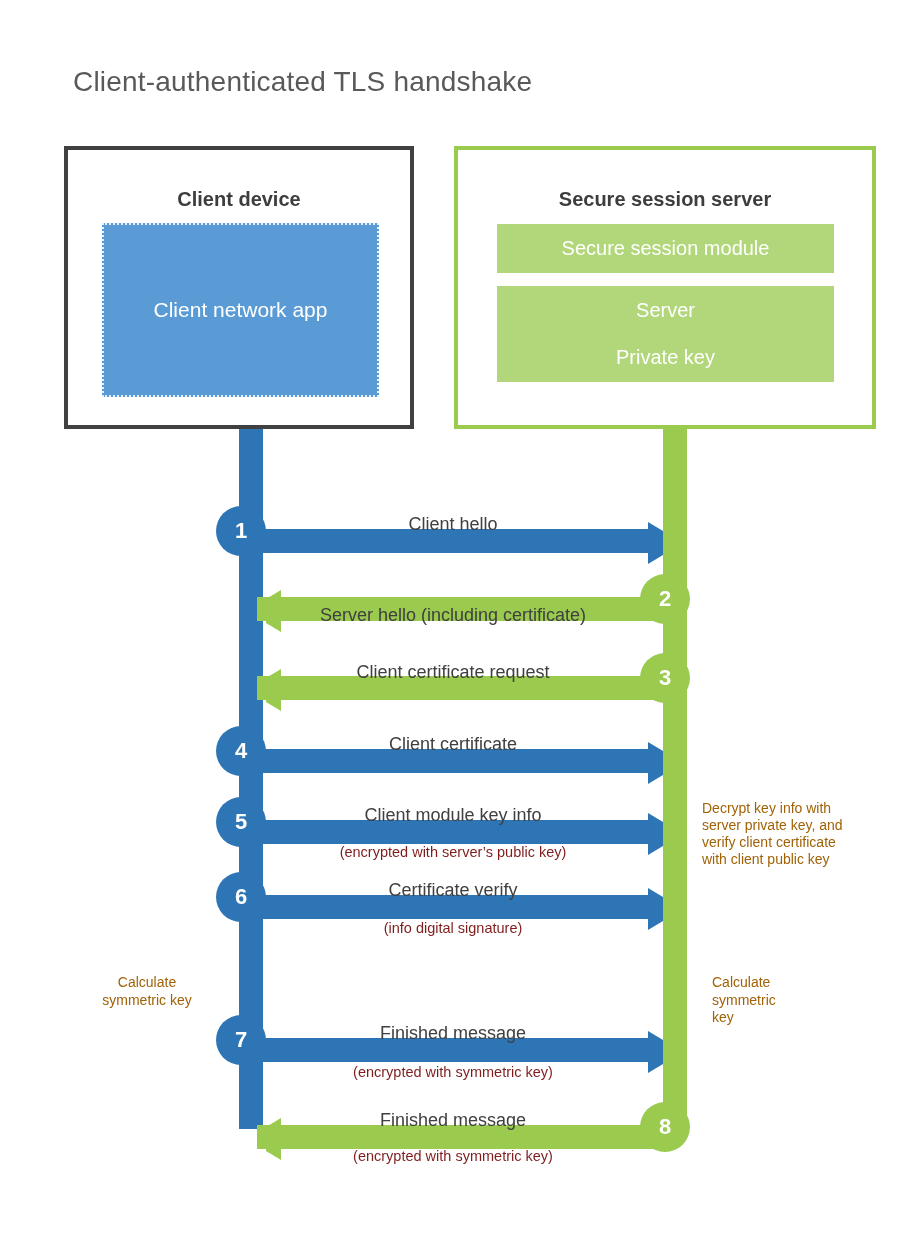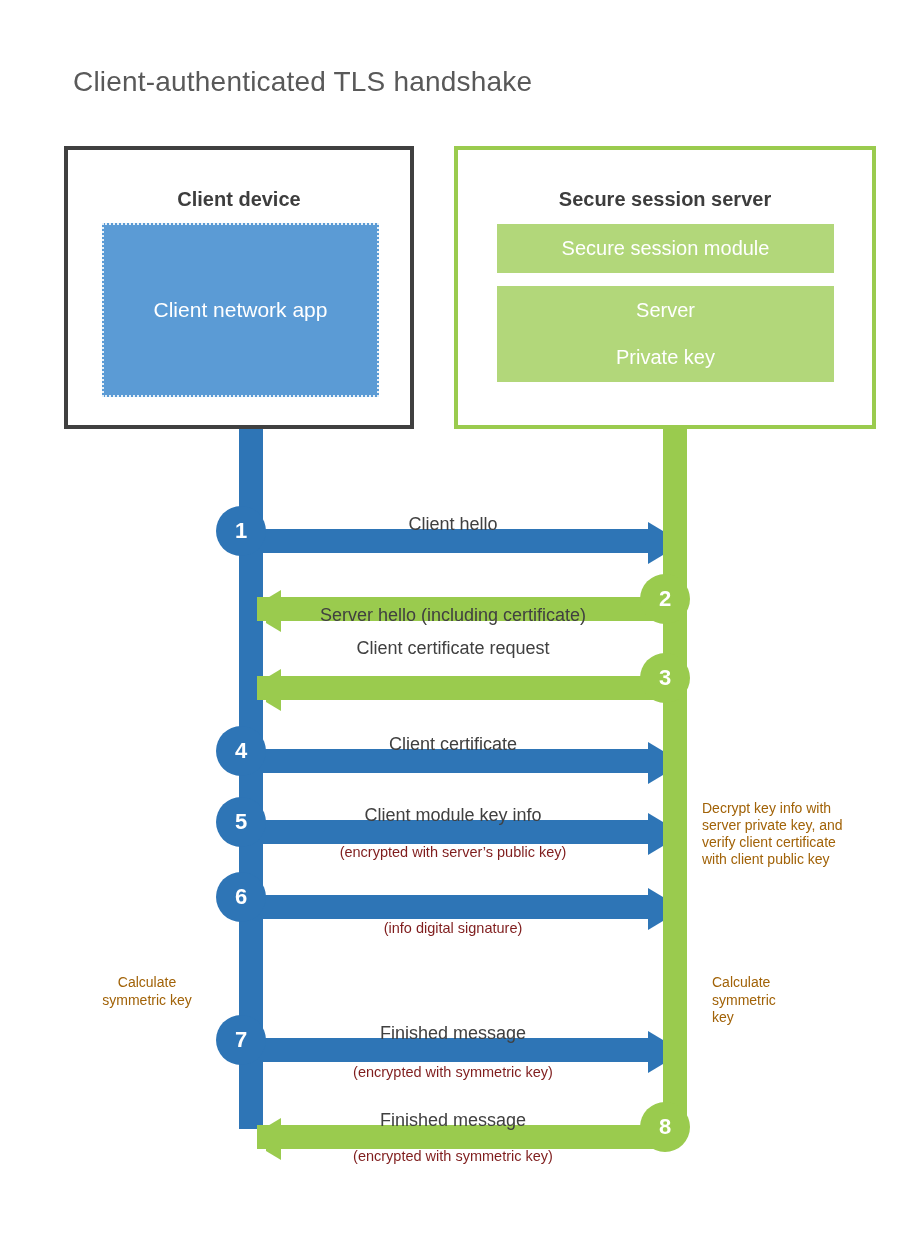--- a/index.html
+++ b/index.html
@@ -85,21 +85,21 @@
     <div class="arrow-line" style="top:573px;"></div>
     <div class="arrow-head" style="top:566px;"></div>
   </div>
   <div class="msg-label" style="top:569px;">Server hello (including certificate)</div>
   <div class="step-circle circle-green c2">2</div>
 
   <div class="arrow-green">
     <div class="arrow-line" style="top:652px;"></div>
     <div class="arrow-head" style="top:645px;"></div>
   </div>
-  <div class="msg-label" style="top:602px;">Client certificate request</div>
+  <div class="msg-label" style="top:626px;">Client certificate request</div>
   <div class="step-circle circle-green c3">3</div>
 
   <div class="arrow-blue">
     <div class="arrow-line" style="top:725px;"></div>
     <div class="arrow-head" style="top:718px;"></div>
   </div>
   <div class="msg-label" style="top:698px;">Client certificate</div>
   <div class="step-circle circle-blue c4">4</div>
 
   <div class="arrow-blue">
@@ -107,20 +107,21 @@
     <div class="arrow-head" style="top:789px;"></div>
   </div>
   <div class="msg-label" style="top:769px;">Client module key info</div>
   <div class="msg-sub" style="top:808px;">(encrypted with server’s public key)</div>
   <div class="step-circle circle-blue c5">5</div>
 
   <div class="arrow-blue">
     <div class="arrow-line" style="top:871px;"></div>
     <div class="arrow-head" style="top:864px;"></div>
   </div>
+  <div class="msg-label" style="top:844px;">Certificate verify</div>
   <div class="msg-sub" style="top:884px;">(info digital signature)</div>
   <div class="step-circle circle-blue c6">6</div>
 
   <div class="arrow-blue">
     <div class="arrow-line" style="top:1014px;"></div>
     <div class="arrow-head" style="top:1007px;"></div>
   </div>
   <div class="msg-label" style="top:987px;">Finished message</div>
   <div class="msg-sub" style="top:1028px;">(encrypted with symmetric key)</div>
   <div class="step-circle circle-blue c7">7</div>

